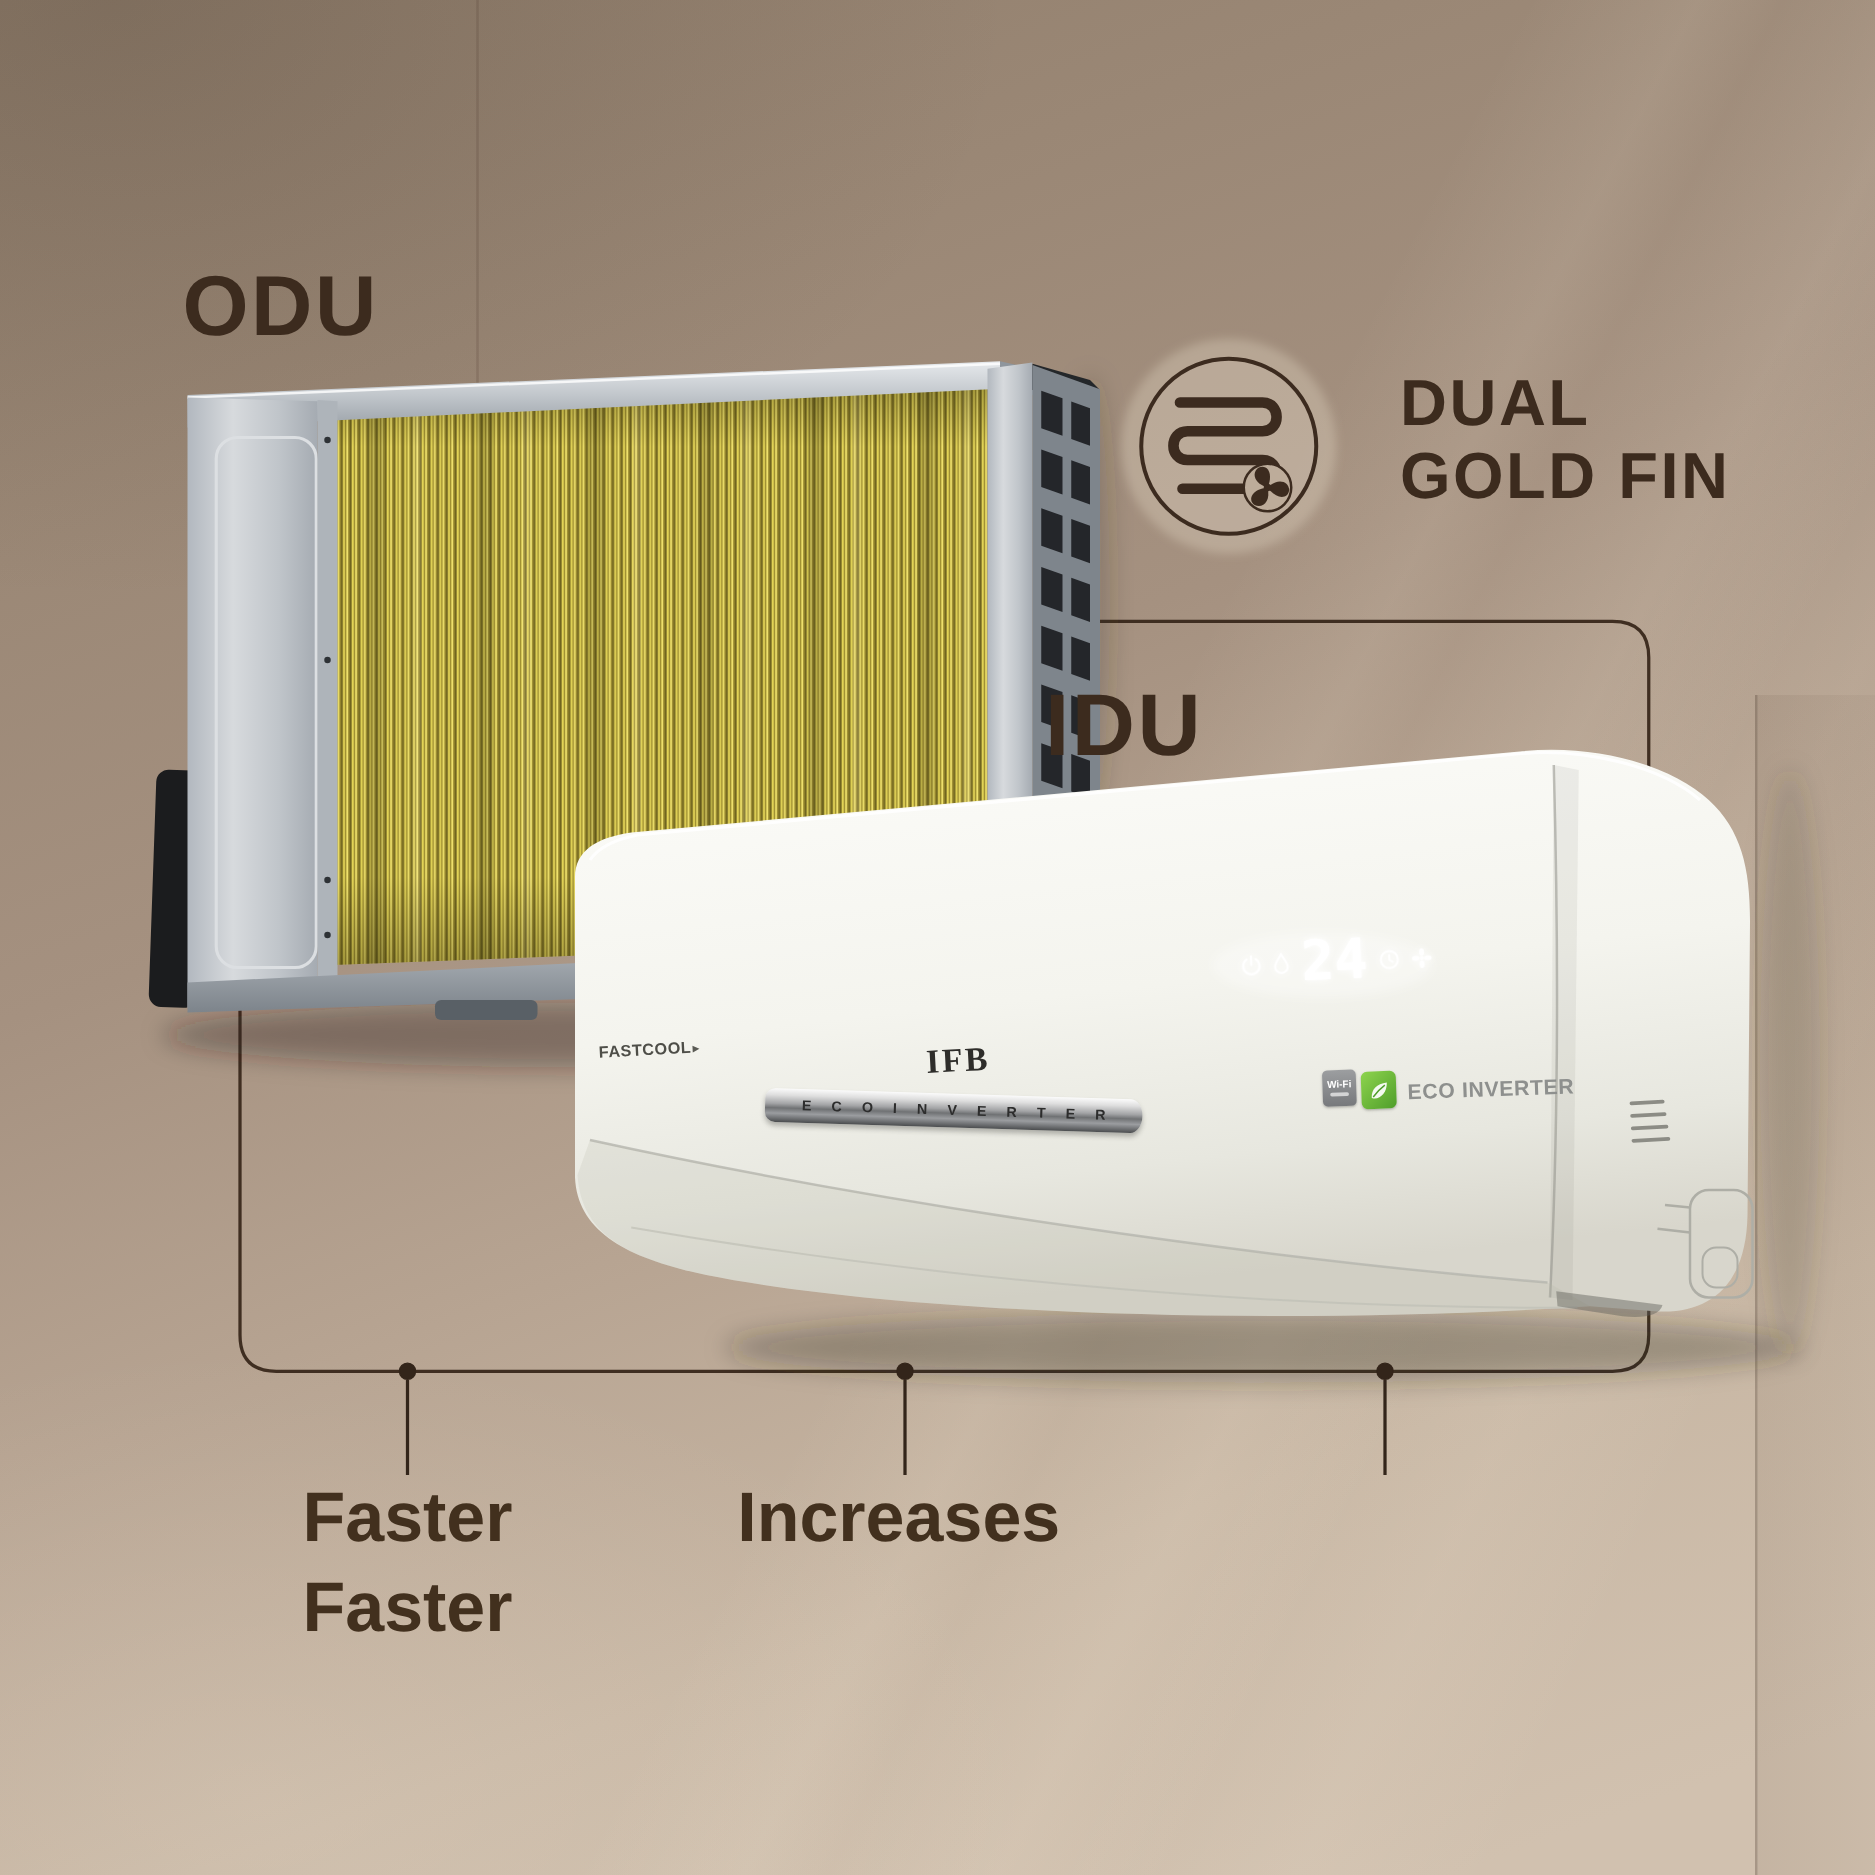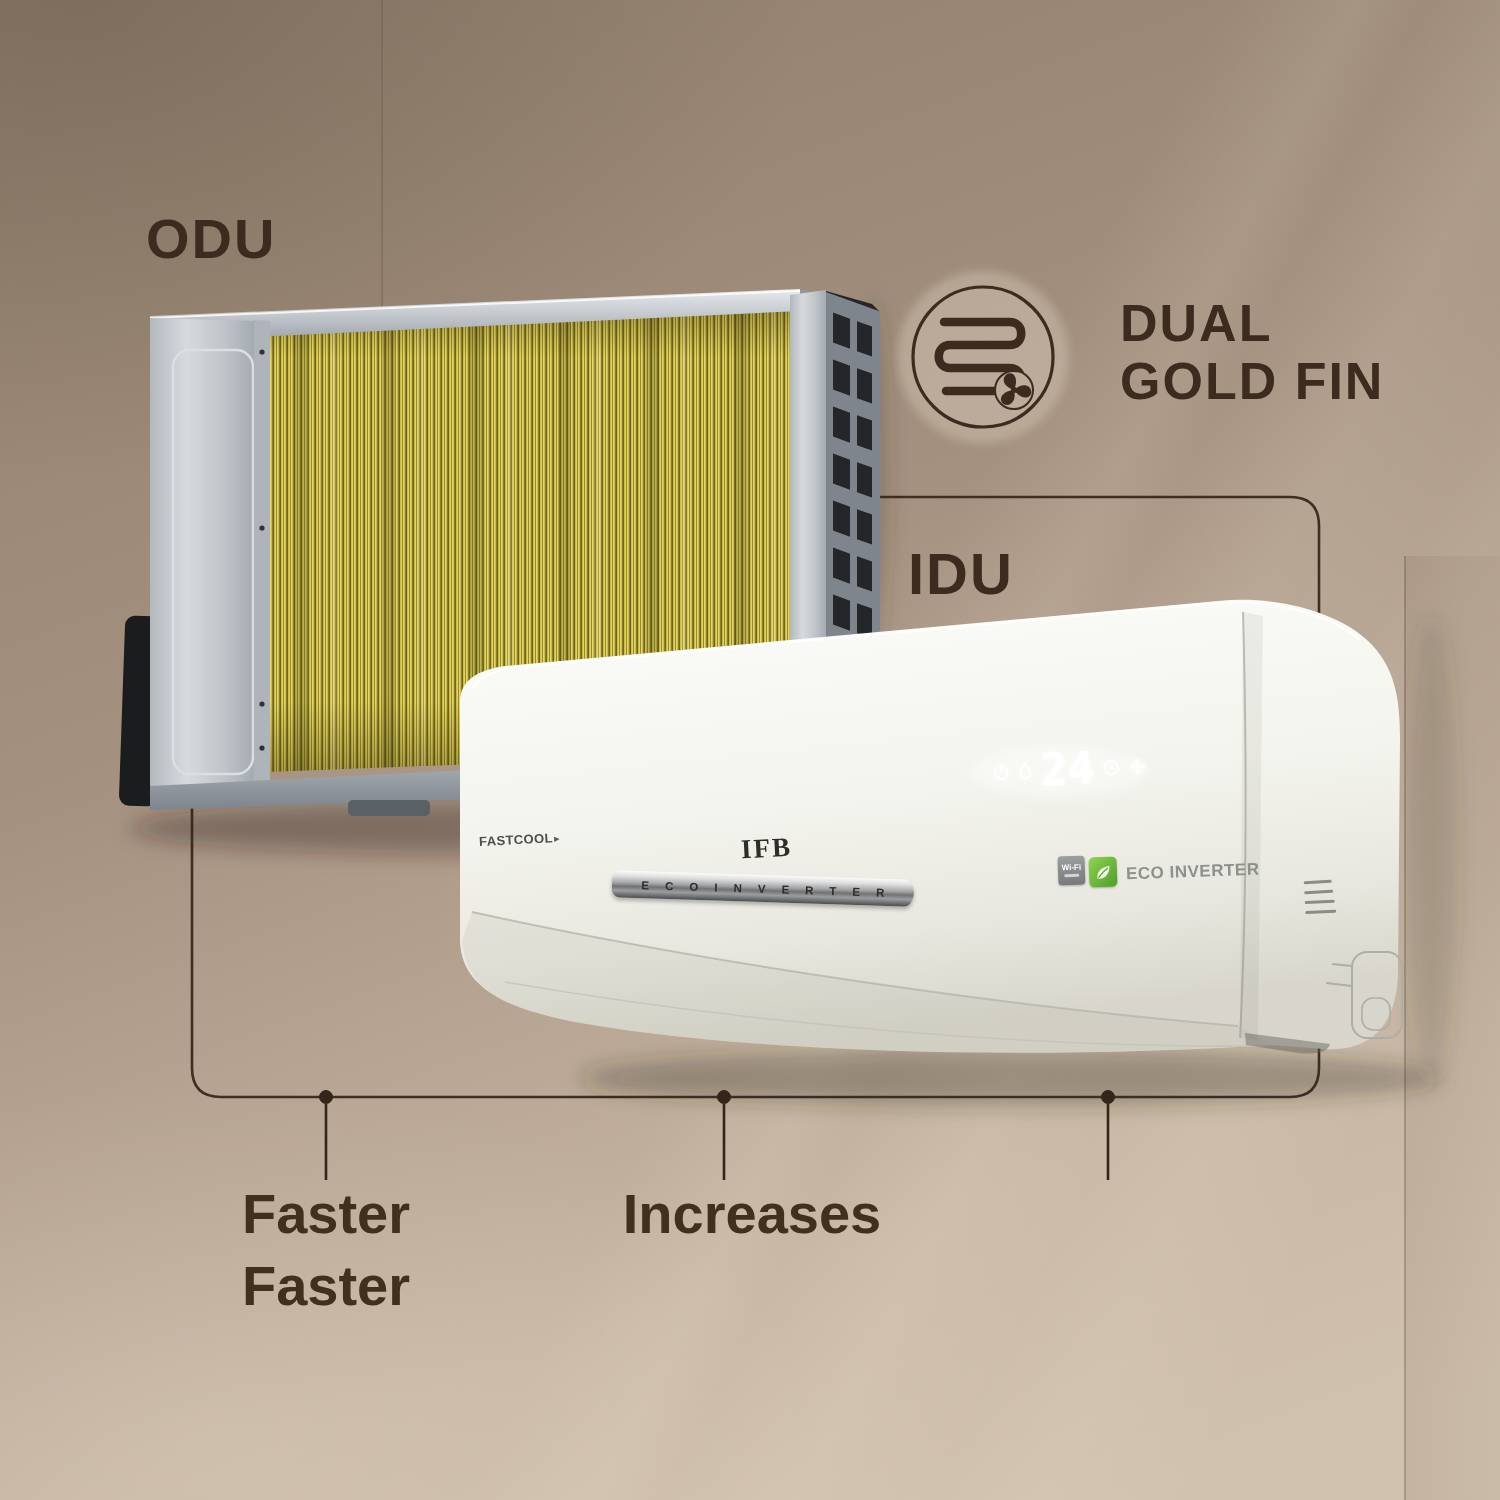--- a/index.html
+++ b/index.html
@@ -17,27 +17,27 @@
       linear-gradient(115deg, rgba(255,245,228,0) 70%, rgba(255,245,228,.09) 79%, rgba(255,245,228,0) 86%);
   }
   .seam{position:absolute;background:rgba(70,52,40,.30);width:2px;}
   .seam.tl{left:381px;top:0;height:330px;opacity:.6;}
   .seam.rt{left:1404px;top:556px;height:944px;}
   .shade-rt{position:absolute;left:1406px;top:556px;width:94px;height:944px;
     background:linear-gradient(90deg,rgba(88,66,50,.10),rgba(88,66,50,.05));pointer-events:none;}
   .art{position:absolute;left:0;top:0;}
 
   .txt{position:absolute;font-weight:700;color:#3c2b1e;}
-  .odu-label{left:146px;top:206px;font-size:56px;letter-spacing:2px;}
-  .idu-label{left:908px;top:540px;font-size:58px;letter-spacing:2px;}
+  .odu-label{left:146px;top:206px;font-size:68px;letter-spacing:2px;}
+  .idu-label{left:836px;top:540px;font-size:70px;letter-spacing:2px;}
   .badge-text{left:1120px;top:294px;font-size:52px;line-height:1.12;letter-spacing:2px;}
 
   .callout{position:absolute;font-weight:700;color:#42301e;font-size:56px;line-height:1.28;text-align:center;}
   .c1{left:166px;top:1178px;width:320px;}
-  .c2{left:572px;top:1178px;width:360px;}
+  .c2{left:539px;top:1178px;width:360px;}
   .c3{left:926px;top:1178px;width:362px;}
 
   
   .fastcool{position:absolute;left:479px;top:832px;font-size:13px;font-weight:700;color:#4e4e48;
     letter-spacing:.4px;transform:rotate(-3deg);}
   .fastcool .arr{font-size:11px;margin-left:1px;color:#5a5a54;}
   .ifb{position:absolute;left:741px;top:833px;font-family:"Liberation Serif","DejaVu Serif",serif;
     font-weight:700;font-size:27px;letter-spacing:2px;color:#2e2d2a;transform:rotate(-3deg);}
   .strip{position:absolute;left:612px;top:875px;width:302px;height:27px;transform:rotate(1.8deg);
     background:linear-gradient(180deg,#fbfbfb 0%,#dedede 20%,#a3a4a6 45%,#707274 58%,#9b9da0 74%,#4b4d4f 100%);

